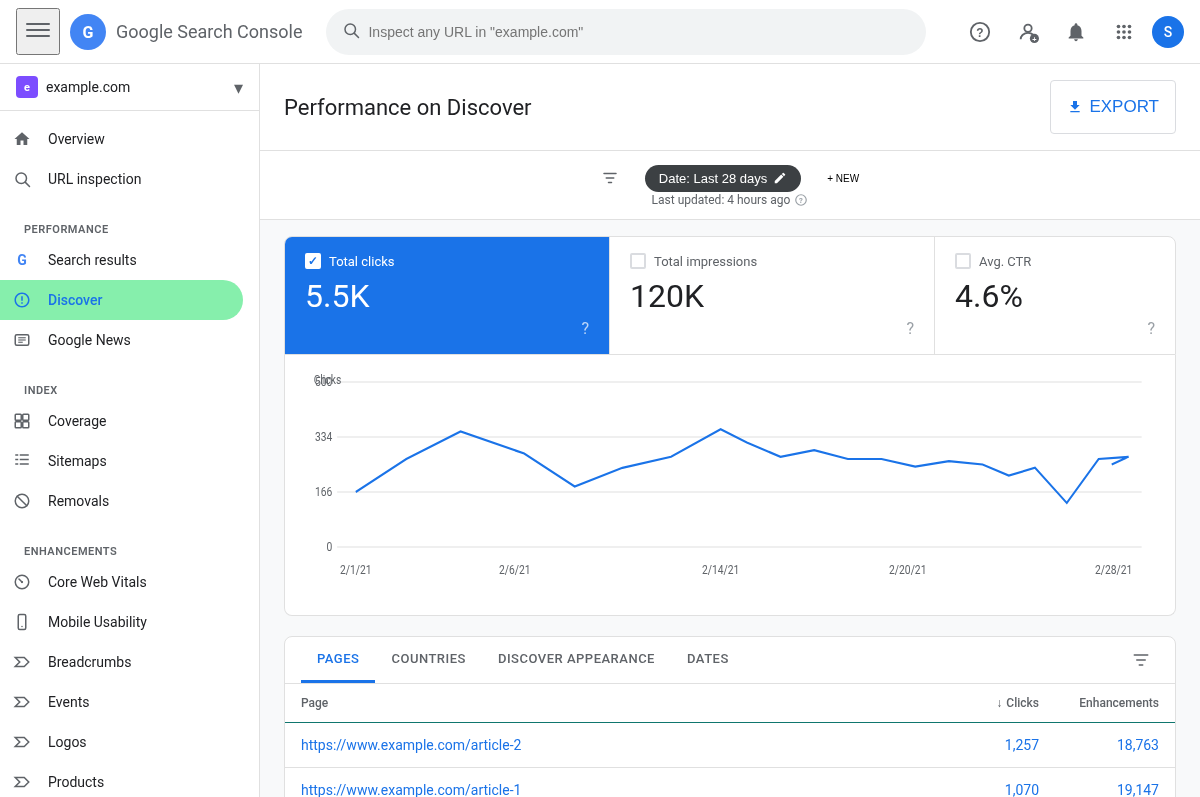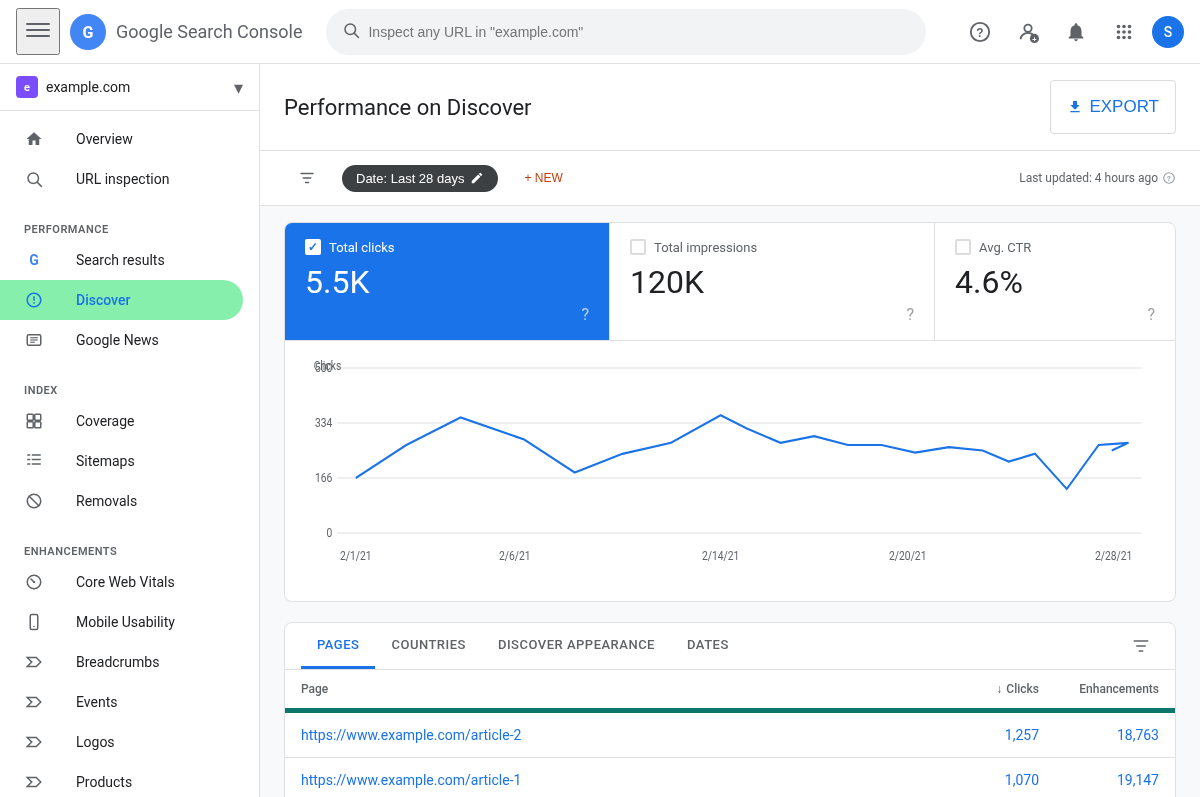--- a/index.html
+++ b/index.html
@@ -99,22 +99,22 @@
       font-size: 11px;
       font-weight: 600;
       color: #5f6368;
       padding: 8px 24px 4px;
       letter-spacing: 0.5px;
       text-transform: uppercase;
     }
     .nav-item {
       display: flex;
       align-items: center;
-      gap: 32px;
-      padding: 10px 24px;
+      gap: 16px;
+      padding: 10px 12px;
       cursor: pointer;
       color: #202124;
       font-size: 14px;
       border-radius: 0 24px 24px 0;
       margin-right: 16px;
     }
     .nav-item.active { background: #86efac; color: #1a73e8; font-weight: 500; }
     .nav-item-icon { width: 20px; height: 20px; display: flex; align-items: center; justify-content: center; color: #5f6368; flex-shrink: 0; }
     .nav-item.active .nav-item-icon { color: #1a73e8; }
     .nav-item-label { font-size: 14px; }
@@ -149,41 +149,42 @@
     }
 
     
     .filters-bar {
       display: flex;
       align-items: center;
       justify-content: space-between;
       padding: 12px 24px;
       background: #fff;
       border-bottom: 1px solid #e0e0e0;
+      flex-direction: column;
     }
     .filters-left { display: flex; align-items: center; gap: 12px; }
     .filter-btn {
       display: flex;
       align-items: center;
       gap: 6px;
       padding: 6px 14px;
       border-radius: 20px;
       cursor: pointer;
       font-size: 13px;
     }
     .filter-btn-date {
       background: #3c4043;
       color: #fff;
       border: none;
     }
     .filter-btn-new {
       background: transparent;
       border: none;
-      color: #c2410c;
-      font-size: 12px;
+      color: #000000;
+      font-size: 10px;
     }
     .last-updated { font-size: 12px; color: #5f6368; display: flex; align-items: center; gap: 4px; }
 
     
     .metrics-section {
       padding: 16px 24px 0;
     }
     .metrics-cards {
       display: flex;
       border: 1px solid #e0e0e0;
@@ -273,21 +274,21 @@
       padding: 8px;
       display: flex; align-items: center;
     }
 
     
     .table-container { overflow: hidden; }
     .table-header {
       display: flex;
       align-items: center;
       padding: 12px 16px;
-      border-bottom: 5px solid #0f766e;
+      border-bottom: 1px solid #0f766e;
       font-size: 12px;
       color: #5f6368;
       font-weight: 500;
     }
     .col-page { flex: 1; }
     .col-clicks { width: 120px; text-align: right; display: flex; align-items: center; justify-content: flex-end; gap: 4px; }
     .col-impressions { width: 120px; text-align: right; }
     .table-row {
       display: flex;
       align-items: center;

